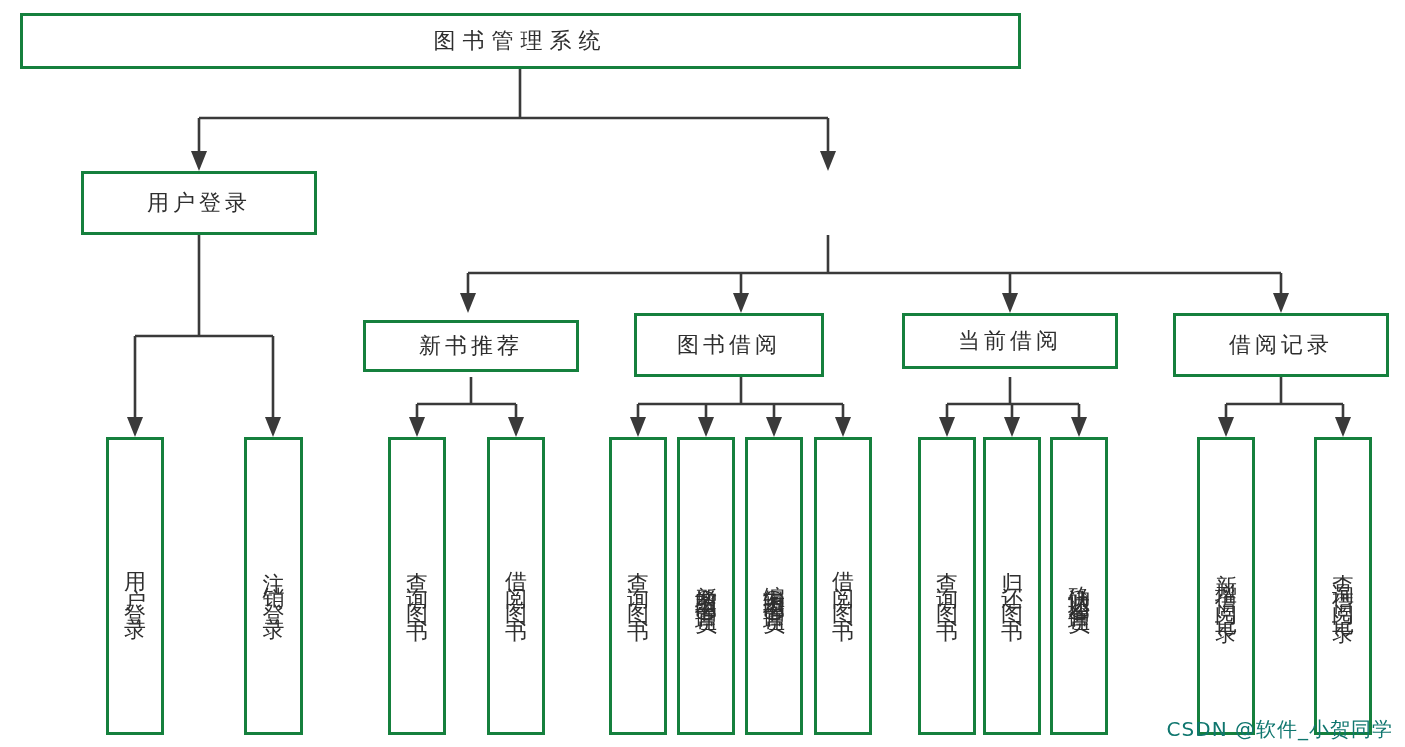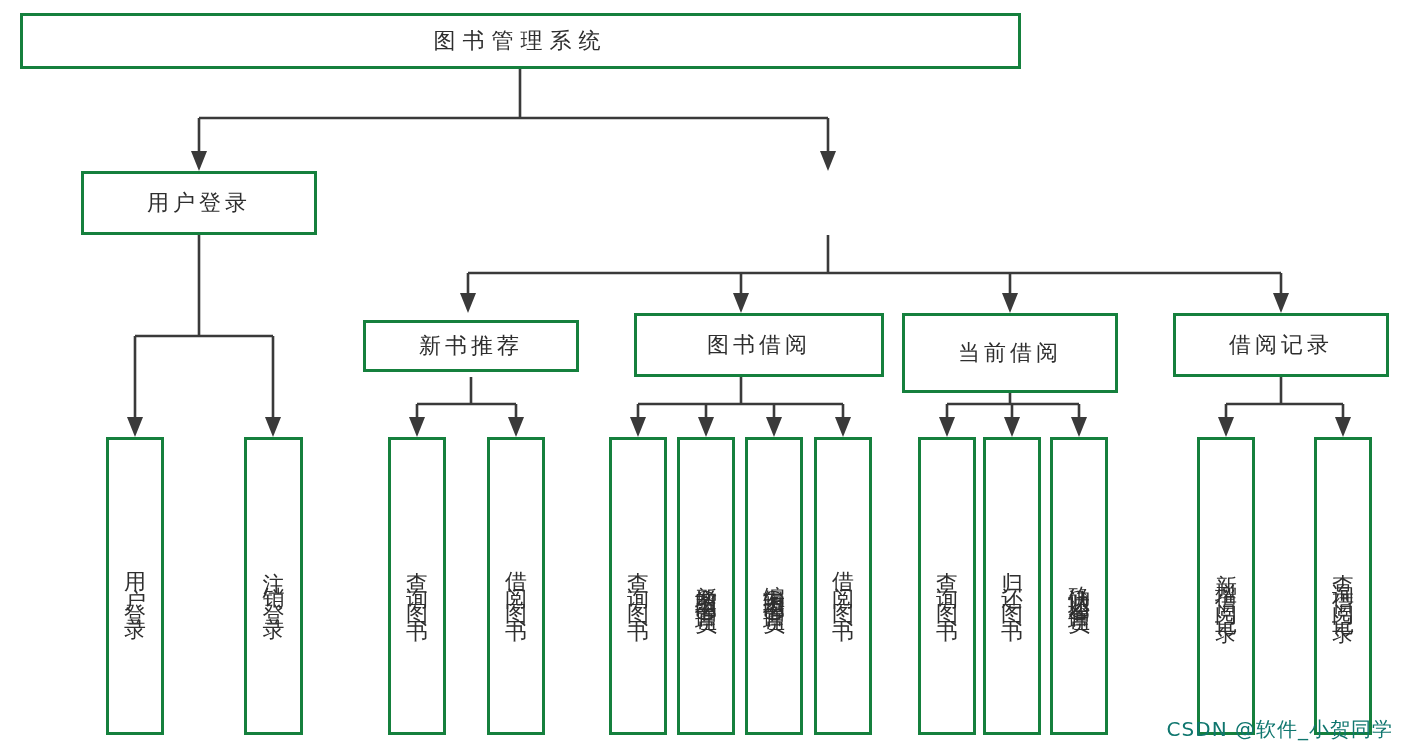--- a/index.html
+++ b/index.html
@@ -96,24 +96,24 @@
     <span>图书管理系统</span>
   </div>
 
   <div class="node h" style="left:81px; top:171px; width:236px; height:64px;">
     <span>用户登录</span>
   </div>
 
   <div class="node h" style="left:363px; top:313px; width:216px; height:52px;margin-top:7px;">
     <span>新书推荐</span>
   </div>
-  <div class="node h" style="left:634px; top:313px; width:250px; height:64px;justify-content:center;">
+  <div class="node h" style="left:634px; top:313px; width:190px; height:64px;justify-content:center;">
     <span>图书借阅</span>
   </div>
-  <div class="node h" style="left:902px; top:313px; width:216px; height:80px;">
+  <div class="node h" style="left:902px; top:313px; width:216px; height:56px;">
     <span>当前借阅</span>
   </div>
   <div class="node h" style="left:1173px; top:313px; width:216px; height:64px;">
     <span>借阅记录</span>
   </div>
 
   <div class="node leaf ls-lg" style="left:106px; top:437px; width:58px; height:298px;">
     <span>用户登录</span>
   </div>
   <div class="node leaf ls-lg" style="left:244px; top:437px; width:59px; height:298px;">

